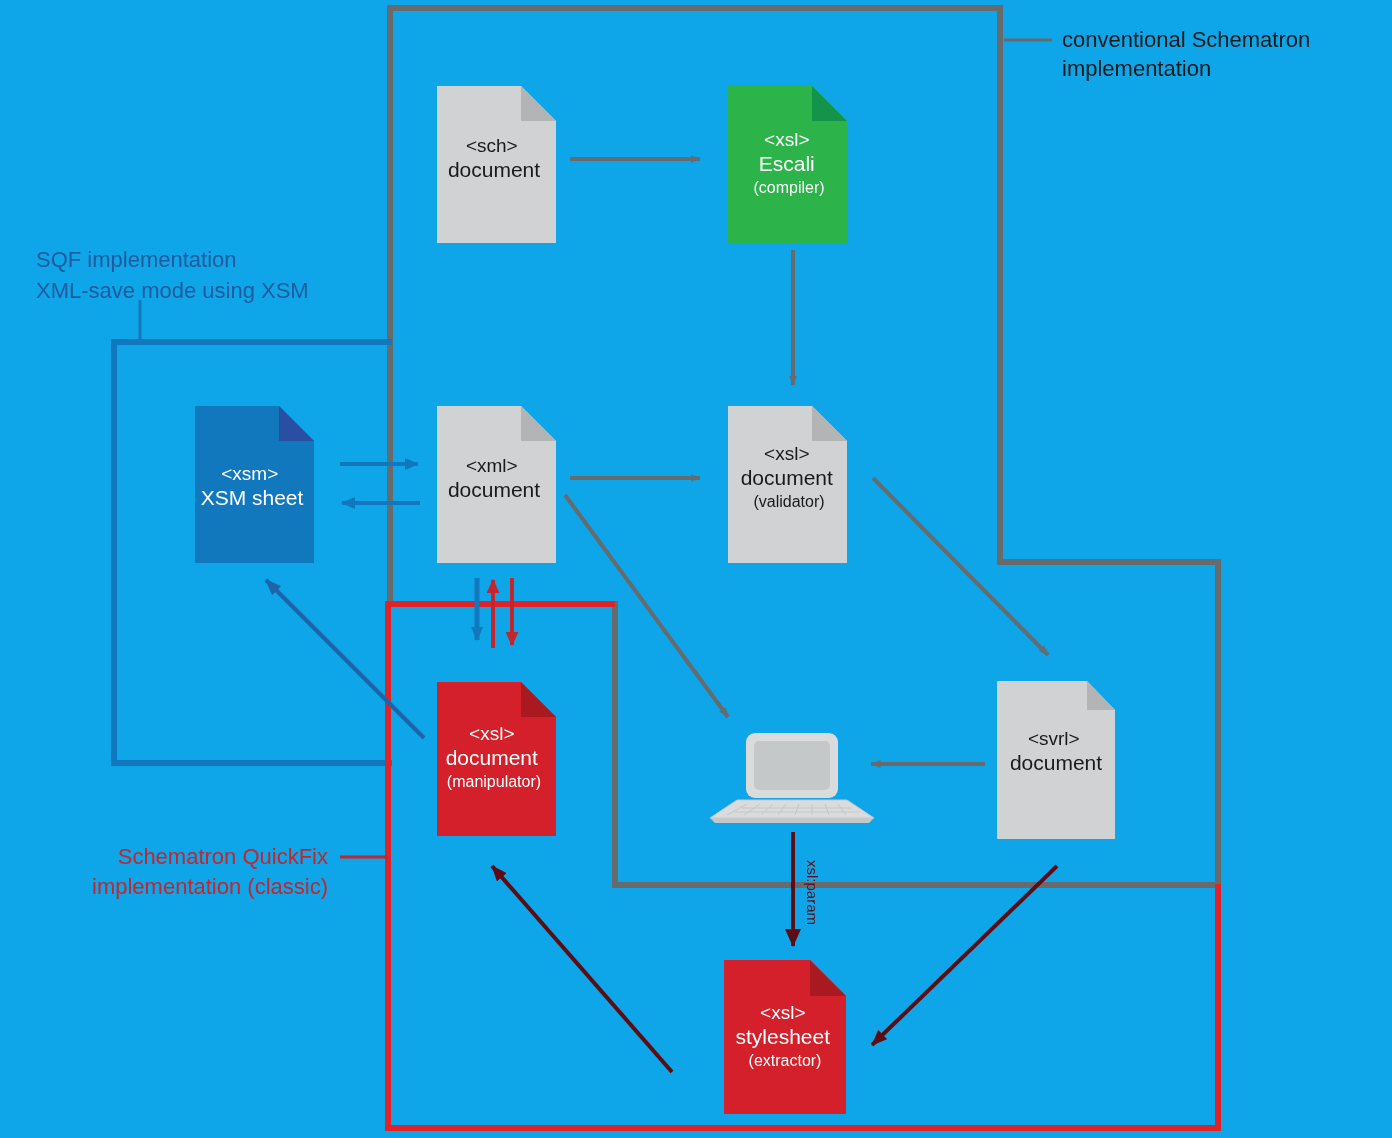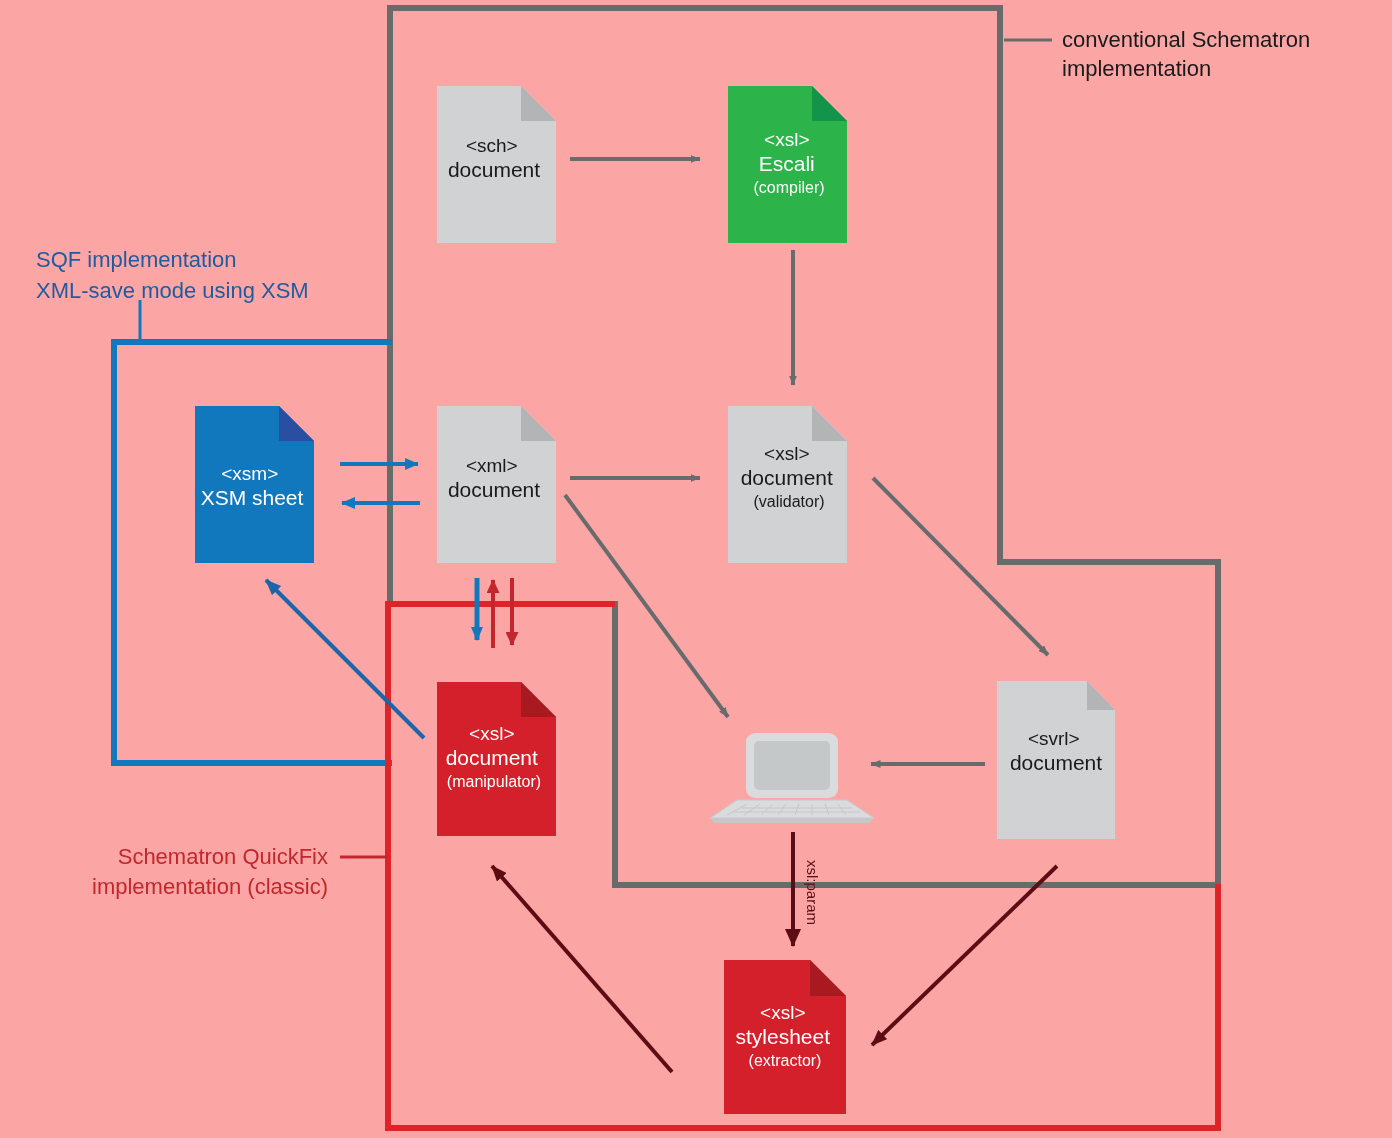--- a/index.html
+++ b/index.html
@@ -1,17 +1,17 @@
 <!DOCTYPE html>
 <html><head>
 <meta charset="utf-8">
 <style>
   html,body{margin:0;padding:0;background:#ffffff;}
   body{width:1392px;height:1138px;overflow:hidden;font-family:"Liberation Sans",sans-serif;}
-  #stage{position:relative;width:1392px;height:1138px;background:#fca5a5;}
+  #stage{position:relative;width:1392px;height:1138px;background:#0ea5e9;}
   svg{display:block;}
   .doc-label{font-family:"Liberation Sans",sans-serif;text-anchor:middle;}
   .doc-label .l1{font-size:19px;}
   .doc-label .l2{font-size:21px;}
   .doc-label .l3{font-size:16px;}
   .frame-label{font-family:"Liberation Sans",sans-serif;font-size:22px;}
   .param-label{font-family:"Liberation Sans",sans-serif;font-size:15px;}
 </style>
 </head>
 <body>

